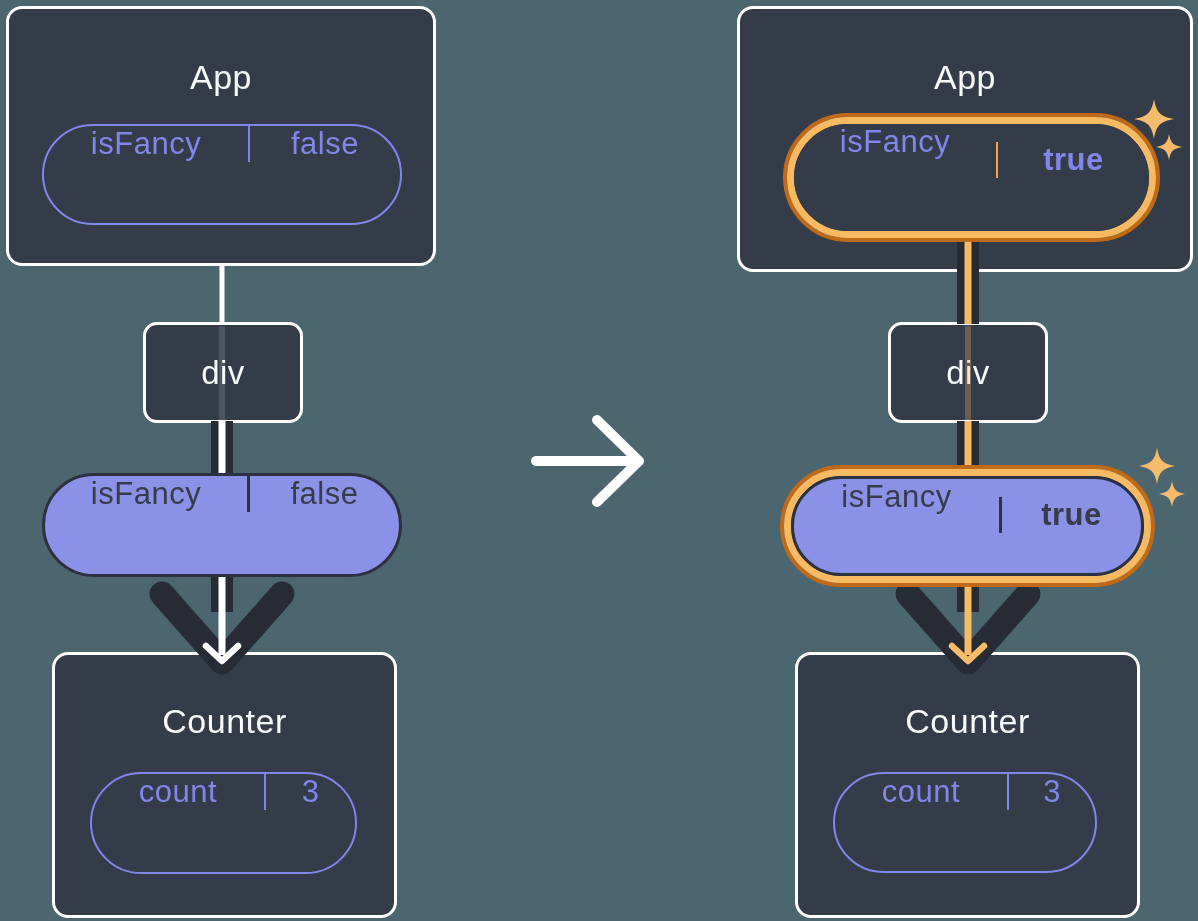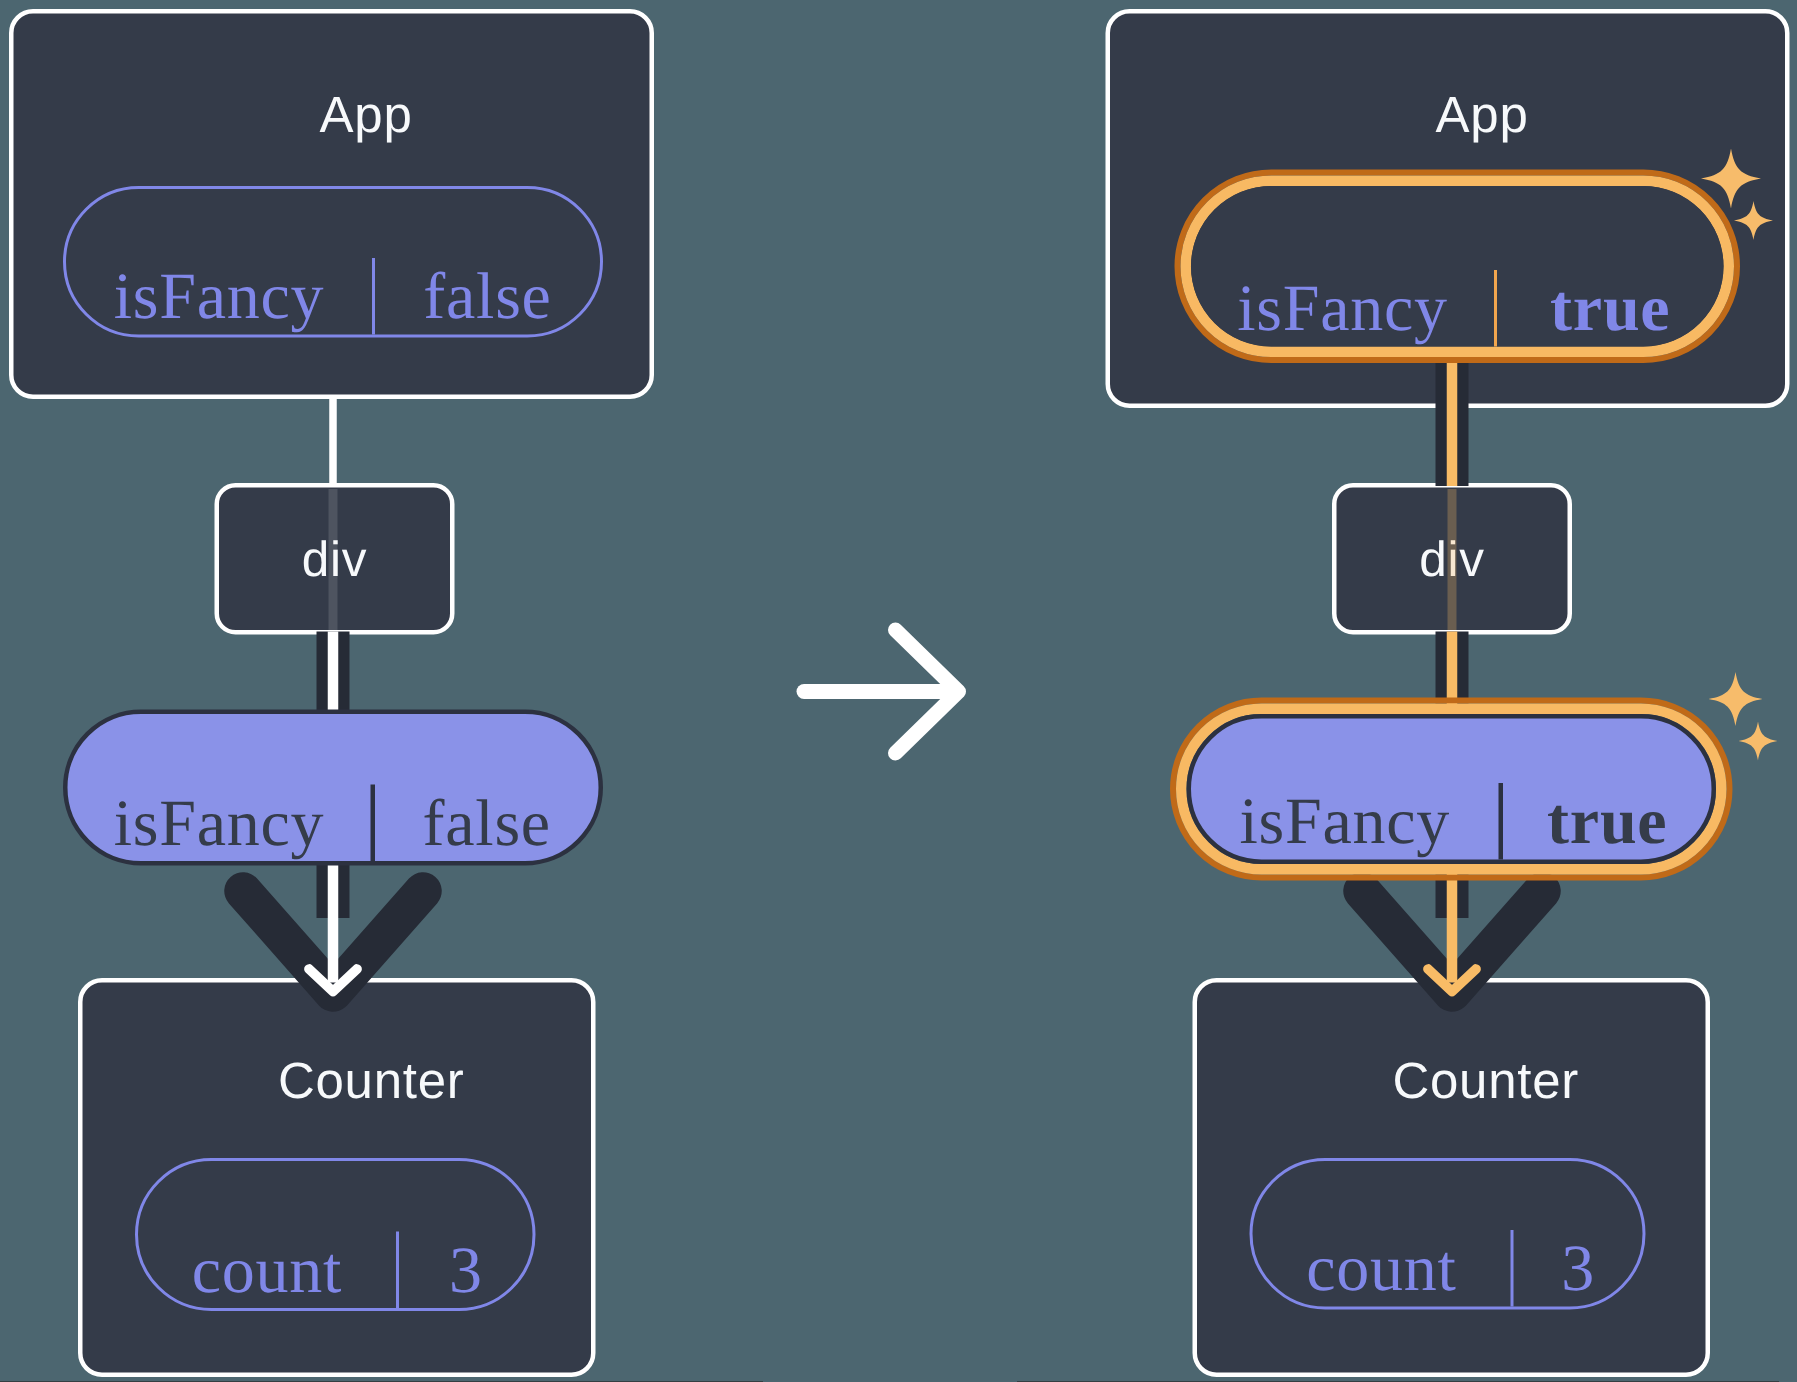--- a/index.html
+++ b/index.html
@@ -18,39 +18,39 @@
   
   .cbox{
     position:absolute; box-sizing:border-box; z-index:1;
     background:var(--component-bg);
     border:3px solid var(--component-border);
     border-radius:16px;
   }
   .box-title{
     position:absolute; left:0; width:100%; text-align:center;
     color:var(--title-text); font-size:34px; font-weight:500;
-    letter-spacing:.5px; line-height:36px;padding-left:23px;
+    letter-spacing:.5px; line-height:36px;
   }
   #left-app   {left:6px;   top:6px;   width:430px; height:260px;}
   #right-app  {left:737px; top:6px;   width:456px; height:266px;}
   #left-div   {left:143px; top:322px; width:160px; height:101px; border-radius:14px;}
   #right-div  {left:888px; top:322px; width:160px; height:101px; border-radius:14px;}
   #left-counter {left:52px;  top:652px; width:345px; height:266px;}
   #right-counter{left:795px; top:652px; width:345px; height:266px;}
   .app-title{top:50px;} .counter-title{top:48px;}
   .div-label{
     display:flex; width:100%; height:100%; align-items:center; justify-content:center;
     color:var(--title-text); font-size:33px; font-weight:500; letter-spacing:.5px;
   }
   
   .overlay{position:absolute; inset:0; z-index:2; pointer-events:none;}
   
   .pill{
     position:absolute; z-index:3; box-sizing:border-box; display:flex;
-    align-items:flex-end; border-radius:60px; font-size:44px; letter-spacing:.5px;font-family:Liberation Serif, serif;
+    align-items:flex-start; border-radius:60px; font-size:31px; letter-spacing:.5px;
   }
   .pill .cell{display:flex; align-items:center; justify-content:center;}
   .pill .cell-right{flex:1;}
   .outline-pill{
     border:2.5px solid var(--accent-purple); color:var(--accent-purple);
     background:transparent;
   }
   .outline-pill .cell-right{border-left:2.5px solid var(--accent-purple);}
   .filled-pill{
     background:var(--purple-pill-fill); color:var(--pill-dark-text);
@@ -58,21 +58,21 @@
   }
   .filled-pill .cell-right{border-left:3px solid #2C3140;}
   #left-app-pill {left:42px; top:124px; width:360px; height:101px;}
   #left-app-pill .cell-left{width:204px;}
   #left-prop-pill{left:42px; top:473px; width:360px; height:104px; border-radius:55px;}
   #left-prop-pill .cell-left{width:202px;}
   #left-count-pill{left:90px; top:772px; width:267px; height:102px;}
   #left-count-pill .cell-left{width:172px;}
   #right-count-pill{left:833px; top:772px; width:264px; height:101px;}
   #right-count-pill .cell-left{width:172px;}
-  .bold{font-weight:700;}
+  .bold{font-weight:700;margin-top:18px;}
   
   .hl-ring{
     position:absolute; z-index:3; box-sizing:border-box;
     border:4.5px solid var(--highlight-orange-dark); border-radius:70px;
   }
   .hl-ring-inner{
     box-sizing:border-box; width:100%; height:100%;
     border:7.5px solid var(--highlight-orange-light); border-radius:62px;
     display:flex;
   }

